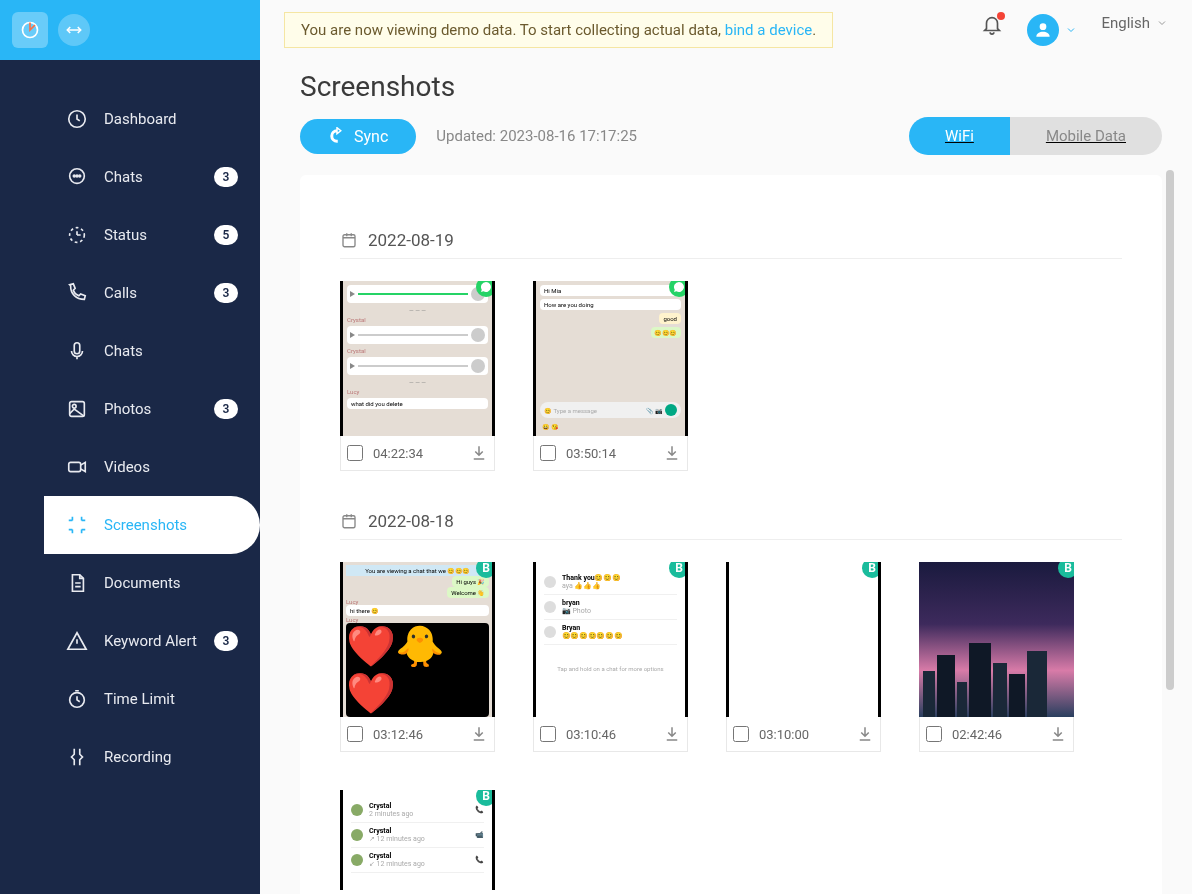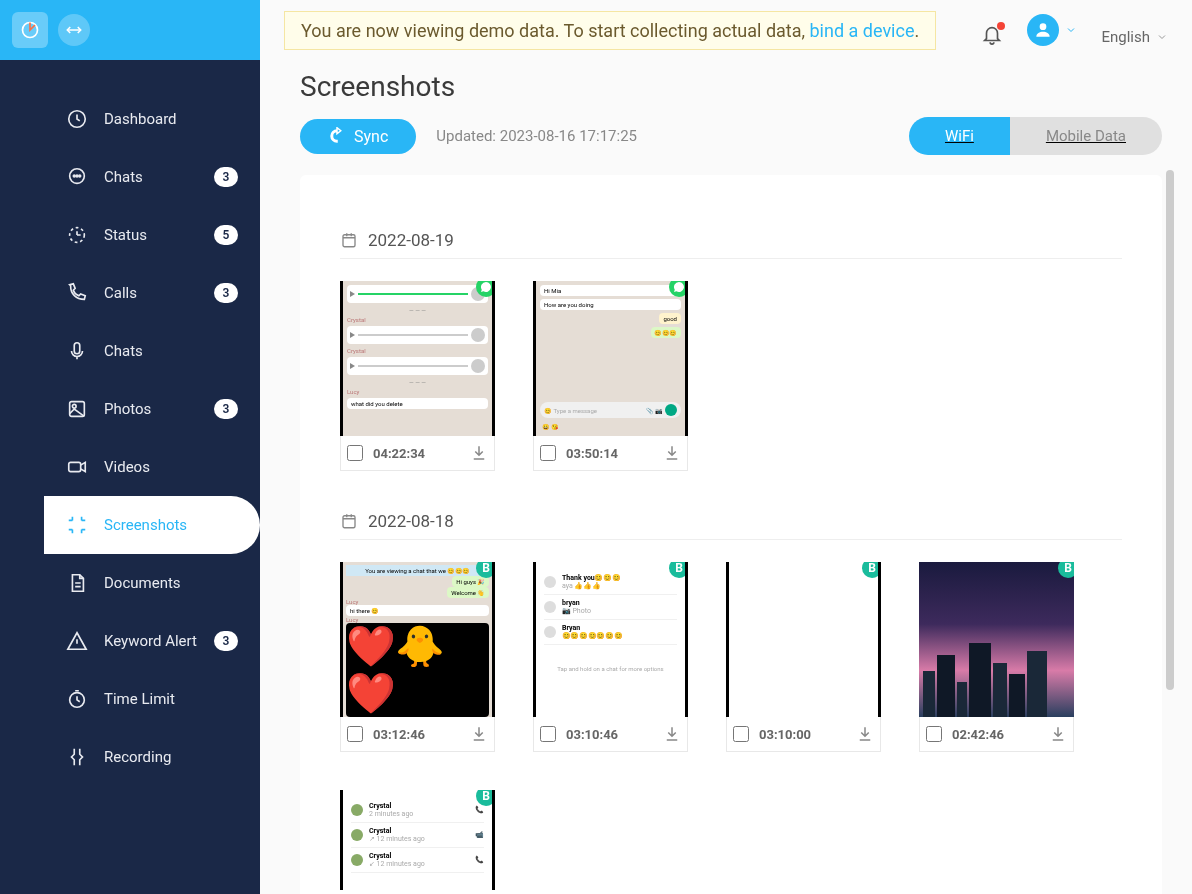--- a/index.html
+++ b/index.html
@@ -16,23 +16,23 @@
 .nav { padding-top: 30px; }
 .nav-item { display: flex; align-items: center; padding: 18px 22px; gap: 16px; font-size: 15px; color: #e8eaf0; cursor: pointer; position: relative; margin-left: 44px; }
 .nav-item .icon { width: 22px; height: 22px; display: flex; align-items: center; justify-content: center; flex-shrink: 0; }
 .nav-item .label { flex: 1; }
 .nav-item .badge { background: #fff; color: #1a2847; border-radius: 12px; min-width: 24px; height: 20px; font-size: 12px; display: flex; align-items: center; justify-content: center; font-weight: 600; padding: 0 6px; }
 .nav-item.active { background: #fff; color: #29b6f6; border-radius: 0 30px 30px 0; margin-right: 0; }
 .nav-item.active .icon svg { stroke: #29b6f6; }
 
 .main { position: absolute; left: 260px; top: 0; right: 0; height: 100%; background: #fafafa; overflow: hidden; }
 .topbar { height: 60px; display: flex; align-items: center; padding: 0 24px; gap: 20px; }
-.banner { background: #fffdea; border: 1px solid #f5e6a3; color: #6b5a2e; padding: 8px 16px; border-radius: 0; font-size: 18px; flex: 0 0 auto; }
+.banner { background: #fffdea; border: 1px solid #f5e6a3; color: #6b5a2e; padding: 8px 16px; border-radius: 0; font-size: 15px; flex: 0 0 auto; }
 .banner a { color: #29b6f6; text-decoration: none; }
-.top-right { margin-left: auto; display: flex; align-items: flex-end; gap: 24px; }
+.top-right { margin-left: auto; display: flex; align-items: flex-start; gap: 24px; }
 .bell { position: relative; width: 22px; height: 22px; }
 .bell-dot { position: absolute; top: -2px; right: -2px; width: 8px; height: 8px; background: #f44336; border-radius: 50%; }
 .avatar { width: 32px; height: 32px; border-radius: 50%; background: #29b6f6; display: flex; align-items: center; justify-content: center; }
 .avatar-wrap { display: flex; align-items: center; gap: 6px; cursor: pointer; }
 .lang { display: flex; align-items: center; gap: 6px; color: #666; font-size: 15px; cursor: pointer; }
 
 .content { padding: 10px 30px 0 40px; height: calc(100% - 60px); overflow: auto; }
 .page-title { font-size: 28px; color: #3a3a3a; font-weight: 400; margin-bottom: 14px; }
 .controls-row { display: flex; align-items: center; gap: 20px; margin-bottom: 20px; }
 .sync-btn { background: #29b6f6; color: #fff; border: none; border-radius: 24px; padding: 8px 28px; font-size: 16px; display: flex; align-items: center; gap: 8px; cursor: pointer; }
@@ -45,21 +45,21 @@
 .card { background: #fff; border-radius: 6px; padding: 18px 40px 30px 40px; }
 .date-header { display: flex; align-items: center; gap: 10px; font-size: 17px; color: #555; border-bottom: 1px solid #eee; padding-bottom: 8px; margin-bottom: 22px; margin-top: 37px; }
 .grid { display: flex; gap: 38px; flex-wrap: wrap; margin-bottom: 40px; }
 .shot { width: 155px; }
 .thumb { width: 155px; height: 155px; border-left: 3px solid #000; border-right: 3px solid #000; position: relative; background: #f5f5f5; overflow: hidden; }
 .app-badge { position: absolute; top: -4px; right: -4px; width: 20px; height: 20px; border-radius: 50%; display: flex; align-items: center; justify-content: center; z-index: 2; }
 .badge-wa { background: #25d366; }
 .badge-b { background: #1abc9c; color: #fff; font-size: 12px; font-weight: bold; }
 .shot-footer { display: flex; align-items: center; padding: 8px 6px; gap: 10px; border: 1px solid #e8e8e8; border-top: none; }
 .shot-footer input[type=checkbox] { width: 16px; height: 16px; cursor: pointer; }
-.shot-time { flex: 1; font-size: 13px; color: #666; font-weight: bold; }
+.shot-time { flex: 1; font-size: 13px; color: #666; }
 .dl-btn { width: 18px; height: 18px; cursor: pointer; }
 
 
 .wa-bg { background: #e5ddd5; height: 100%; padding: 4px; font-size: 6px; display: flex; flex-direction: column; gap: 3px; }
 .wa-msg { background: #fff; border-radius: 4px; padding: 2px 4px; display: inline-block; }
 .wa-msg.self { background: #dcf8c6; align-self: flex-end; }
 .wa-avatar { width: 14px; height: 14px; border-radius: 50%; background: #ccc; }
 .voice-row { display: flex; align-items: center; gap: 3px; background: #fff; border-radius: 4px; padding: 2px 3px; }
 .play-tri { width: 0; height: 0; border-left: 5px solid #888; border-top: 3px solid transparent; border-bottom: 3px solid transparent; }
 

